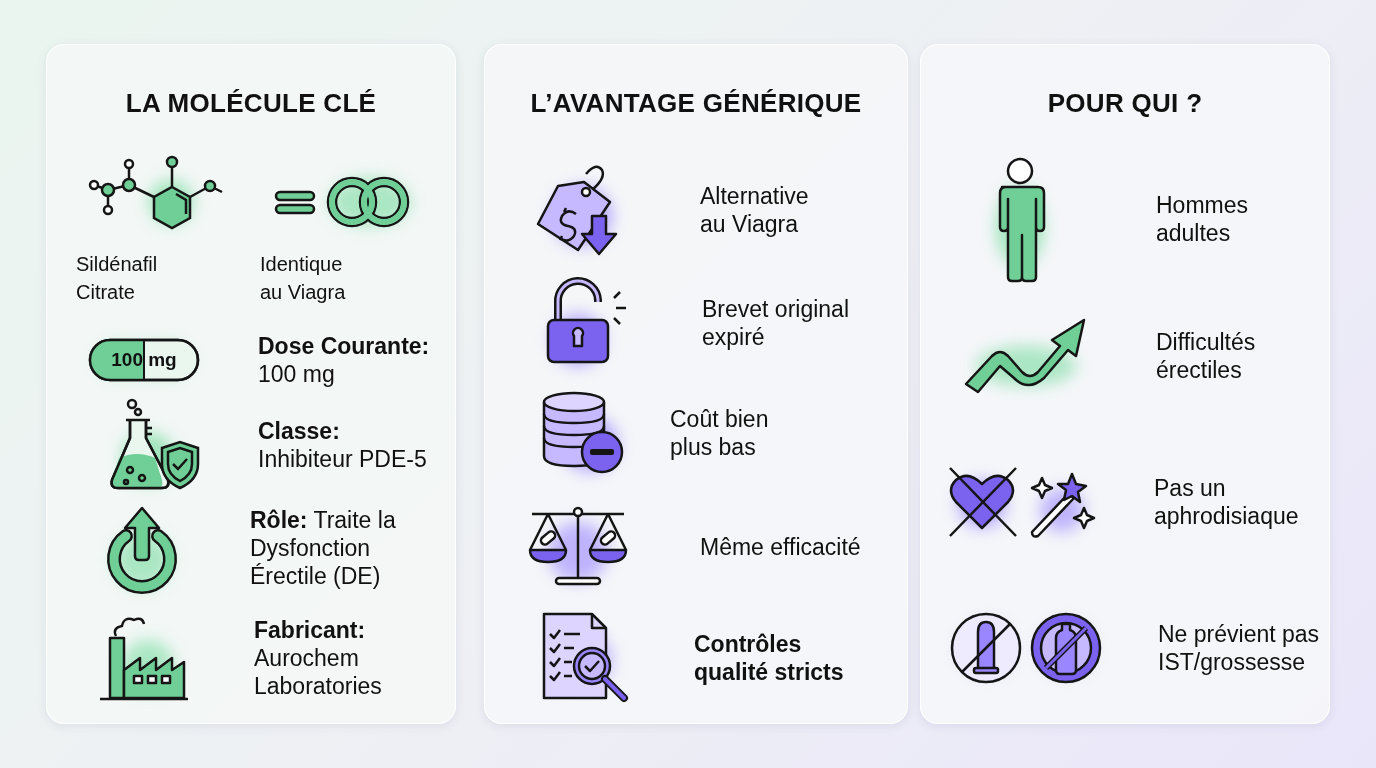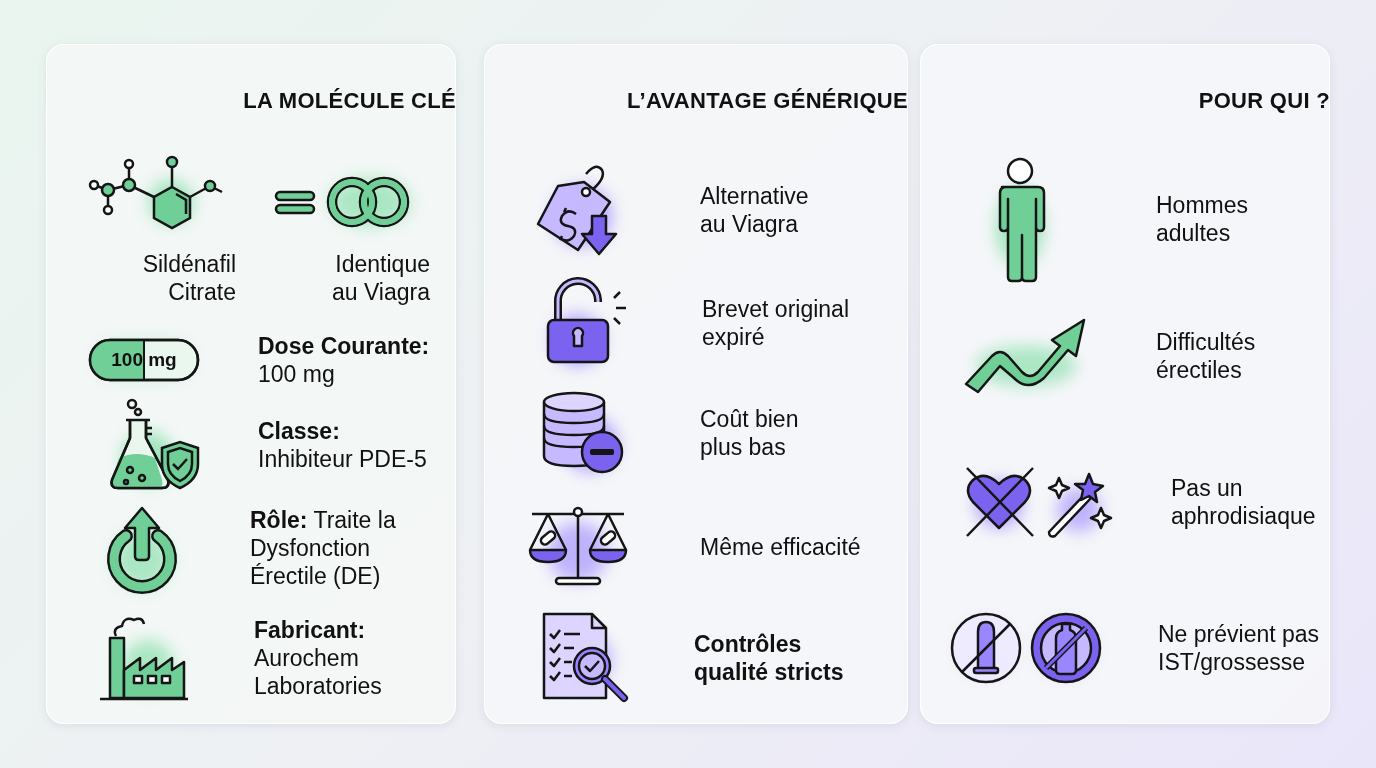--- a/index.html
+++ b/index.html
@@ -14,27 +14,27 @@
     position: absolute; top: 44px; height: 680px;
     background: rgba(245,246,249,0.92);
     border-radius: 18px;
     box-shadow: 0 2px 10px rgba(60,70,110,0.10), 0 0 0 1px rgba(255,255,255,0.9) inset;
   }
   .c1 { left: 46px; width: 410px; background: rgba(243,247,246,0.95); }
   .c2 { left: 484px; width: 424px; }
   .c3 { left: 920px; width: 410px; }
   .title {
     position: absolute; left: 0; right: 0; top: 44px;
-    text-align: right; font-weight: 700; font-size: 22px; letter-spacing: 0.3px;
+    text-align: center; font-weight: 700; font-size: 26px; letter-spacing: 0.3px;
   }
   .item { position: absolute; display: flex; align-items: center; gap: 40px; }
   .ico { flex: none; display: flex; align-items: center; justify-content: center; }
   .txt { font-size: 23px; line-height: 28px; }
   .txt b { font-weight: 700; }
-  .center-lbl { position: absolute; text-align: right; font-size: 23px; line-height: 28px; }
+  .center-lbl { position: absolute; text-align: left; font-size: 20px; line-height: 28px; }
   svg { overflow: visible; }
 </style>
 </head>
 <body>
 
 <svg width="0" height="0" style="position:absolute">
   <defs>
     <filter id="glowG" x="-60%" y="-60%" width="220%" height="220%">
       <feGaussianBlur stdDeviation="8"></feGaussianBlur>
     </filter>
@@ -232,21 +232,21 @@
         <circle cx="50" cy="54" r="28" fill="#9a86ff" filter="url(#glowP)" opacity="0.7"></circle>
         <g stroke="#151515" stroke-width="2.5">
           <path d="M4,12 v54 q0,10 30,10 q30,0 30,-10 v-54" fill="#c6b9ff"></path>
           <ellipse cx="34" cy="12" rx="30" ry="9" fill="#ddd4ff"></ellipse>
           <path d="M4,24 q0,9 30,9 q30,0 30,-9 M4,36 q0,9 30,9 q30,0 30,-9 M4,48 q0,9 30,9 q30,0 30,-9" fill="none"></path>
           <circle cx="62" cy="62" r="20" fill="#7b63f0"></circle>
           <rect x="50" y="59" width="24" height="6" rx="2" fill="#151515" stroke="none"></rect>
         </g>
       </svg>
     </div>
-    <div class="txt" style="margin-left:30px;">
+    <div class="txt" style="">
       <div>Coût bien</div>
       <div>plus bas</div>
     </div>
   </div>
 
   <div class="item" style="left:44px;top:458px;">
     <div class="ico" style="width:100px;height:90px;">
       <svg width="100" height="90" viewBox="0 0 100 90">
         <circle cx="50" cy="50" r="30" fill="#9a86ff" filter="url(#glowP)" opacity="0.6"></circle>
         <g stroke="#151515" stroke-width="2.5" stroke-linejoin="round">
@@ -322,21 +322,21 @@
         <ellipse cx="62" cy="50" rx="50" ry="20" fill="#8be0ad" filter="url(#glowG)" opacity="0.7"></ellipse>
         <path d="M2,68 L28,40 q8,-8 16,0 L58,56 q8,8 16,0 L96,30 L88,24 L120,4 L112,40 L104,34 L80,62 q-16,14 -30,0 L36,50 L14,76z" fill="#6fcf97" stroke="#151515" stroke-width="2.5" stroke-linejoin="round"></path>
       </svg>
     </div>
     <div class="txt" style="margin-left:28px;">
       <div>Difficultés</div>
       <div>érectiles</div>
     </div>
   </div>
 
-  <div class="item" style="left:43px;top:418px;">
+  <div class="item" style="left:26px;top:418px;">
     <div class="ico" style="width:156px;height:80px;">
       <svg width="156" height="76" viewBox="0 0 156 76">
         <circle cx="36" cy="40" r="24" fill="#9a86ff" filter="url(#glowP)" opacity="0.7"></circle>
         <circle cx="116" cy="46" r="22" fill="#9a86ff" filter="url(#glowP)" opacity="0.6"></circle>
         <g stroke="#151515" stroke-width="2.5" stroke-linejoin="round">
           <path d="M36,64 L10,38 q-10,-12 0,-22 q12,-10 26,4 q14,-14 26,-4 q10,10 0,22z" fill="#7b63f0"></path>
           <line x1="4" y1="4" x2="70" y2="72"></line>
             <line x1="70" y1="4" x2="4" y2="72"></line>
           <path d="M86,68 L122,30 L128,34 L92,72 q-6,2 -6,-4z" fill="#fff"></path>
           <path d="M126,10 l4,10 l10,2 l-8,6 l2,10 l-8,-6 l-8,4 l2,-10 l-8,-6 l10,0z" fill="#7b63f0"></path>

